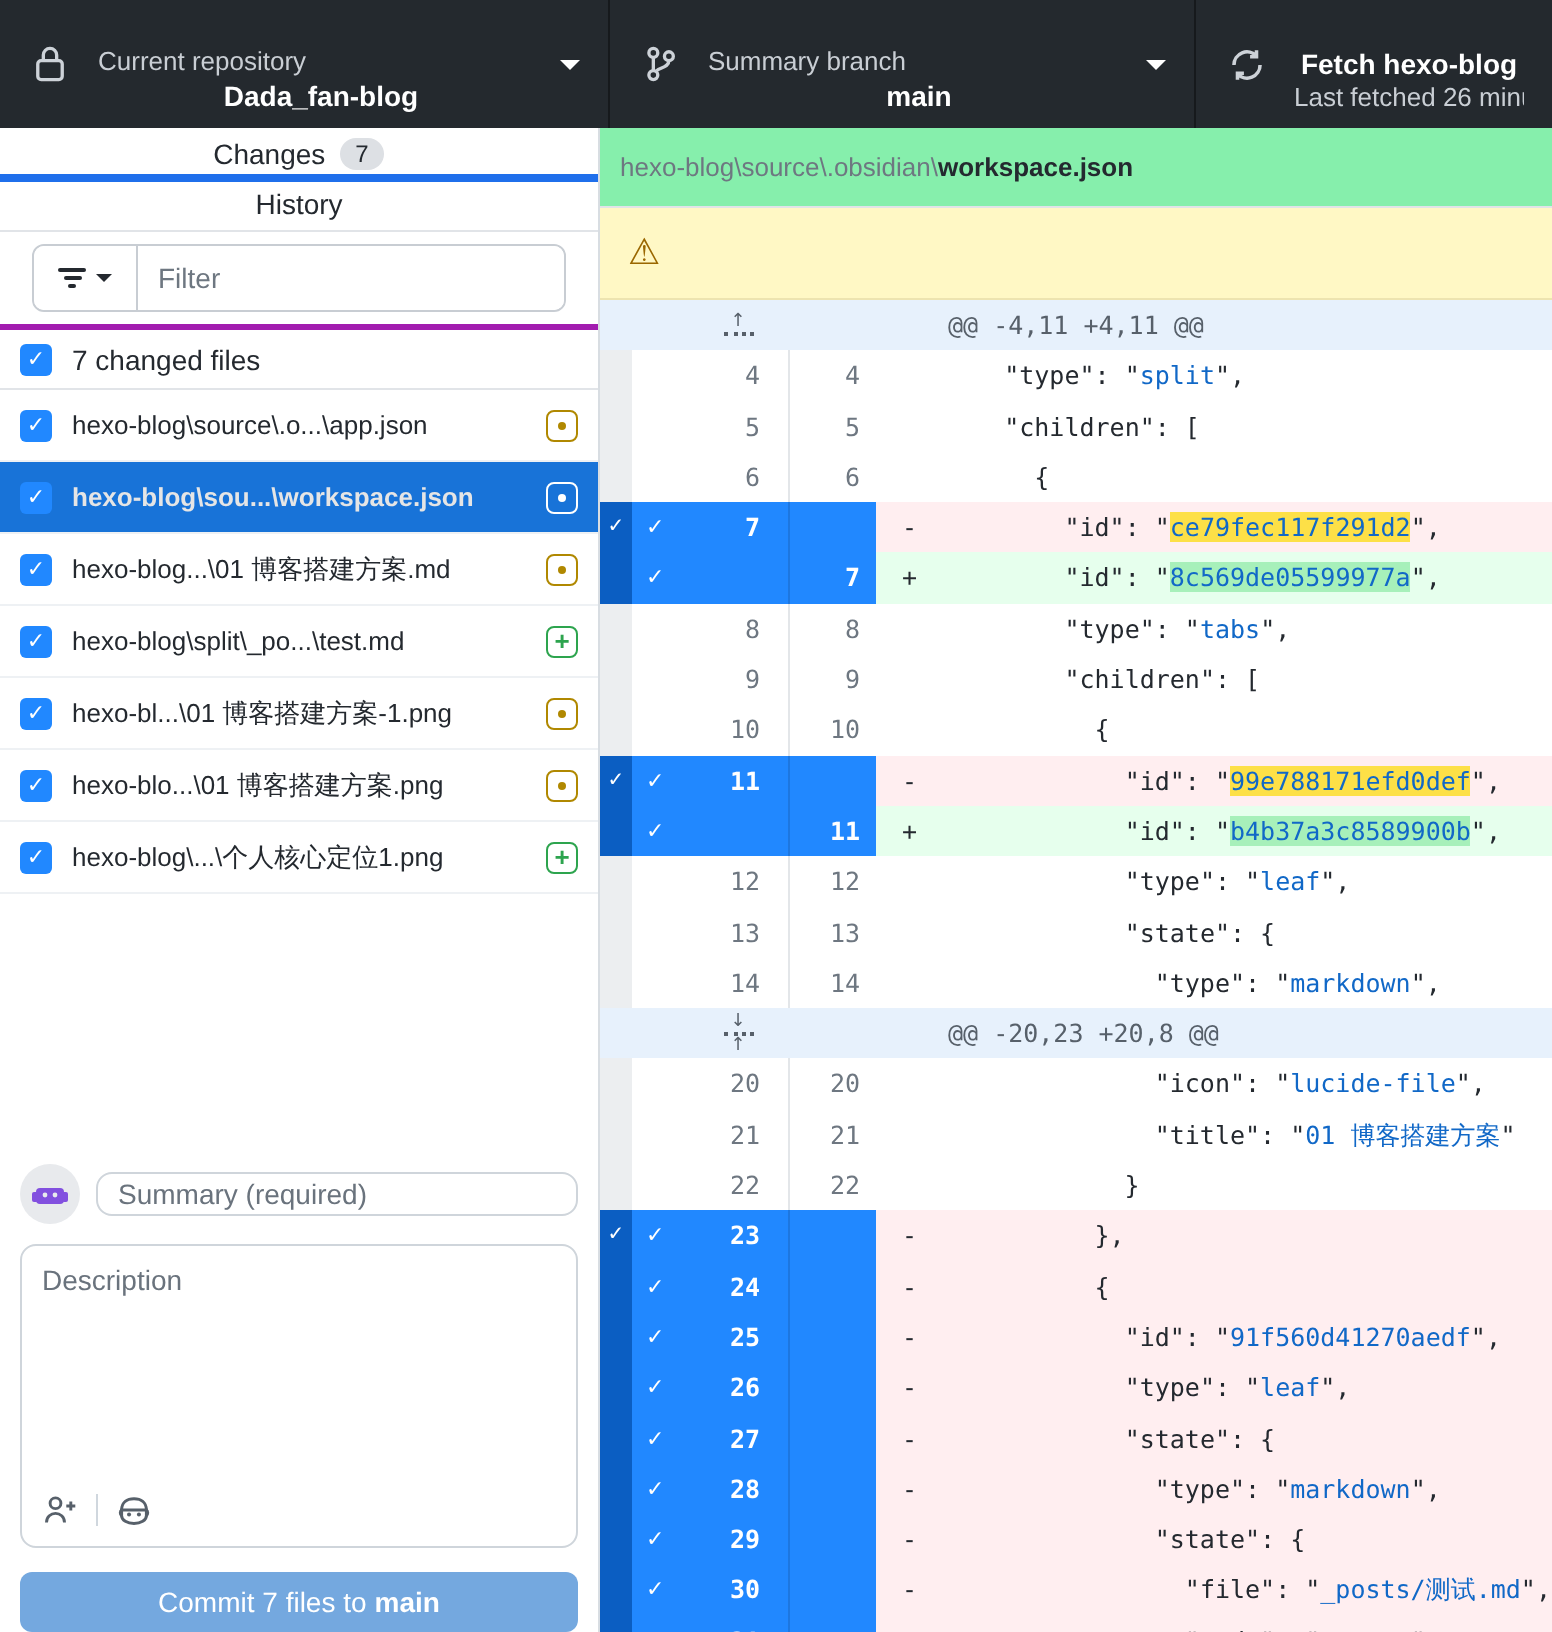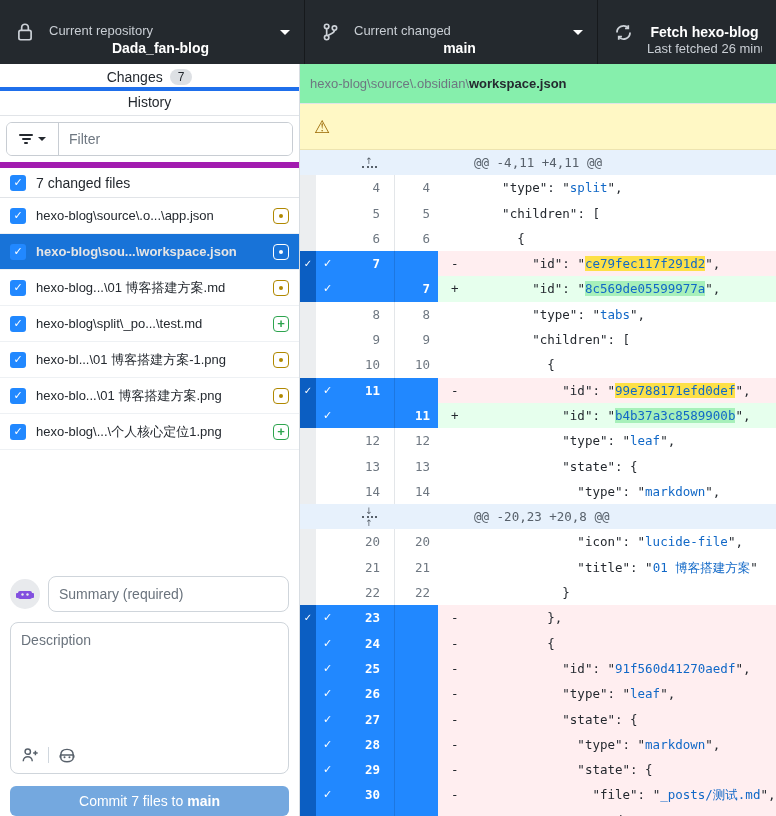--- a/index.html
+++ b/index.html
@@ -25,21 +25,21 @@
   .right { flex:1; min-width:0; display:flex; flex-direction:column; background:#fff; }
 
   
   .tabs { height:52px; display:flex; border-bottom:1px solid #e1e4e8;flex-direction:column; }
   .tab { flex:1; display:flex; align-items:center; justify-content:center; gap:7px;
     font-size:14px; color:#24292f; position:relative; cursor:pointer; }
   .tab.active::after { content:""; position:absolute; left:0; right:0; bottom:-1px; height:4px; background:#1f6feb; }
   .badge { background:#dde0e4; color:#24292f; font-size:12px; border-radius:10px; padding:1px 8px; }
 
   
-  .filter-row { padding:6px 6px; border-bottom:6px solid #a21caf; }
+  .filter-row { padding:6px 16px; border-bottom:3px solid #a21caf; }
   .filter-group { display:flex; height:34px; border:1px solid #c8cdd3; border-radius:6px; overflow:hidden; background:#fff; }
   .funnel-btn { width:52px; flex:none; display:flex; align-items:center; justify-content:center; gap:5px;
     border-right:1px solid #c8cdd3; cursor:pointer; background:#fff; }
   .funnel { display:flex; flex-direction:column; align-items:center; gap:2px; }
   .funnel i { display:block; height:2px; background:#24292f; border-radius:1px; }
   .funnel i:nth-child(1){ width:14px; } .funnel i:nth-child(2){ width:9px; } .funnel i:nth-child(3){ width:4px; }
   .small-caret { width:0; height:0; border-left:4px solid transparent; border-right:4px solid transparent; border-top:4px solid #24292f; }
   .filter-input { flex:1; border:none; outline:none; font-size:14px; padding:0 10px; color:#24292f;
     font-family:"Liberation Sans",sans-serif; }
   .filter-input::placeholder { color:#6e7781; }
@@ -65,21 +65,21 @@
   .file-row.selected .status-icon.modified { border-color:#fff; }
   .file-row.selected .status-icon.modified .dot { background:#fff; }
 
   .left-spacer { flex:1; }
 
   
   .commit-form { padding:8px 10px 0 10px; }
   .summary-row { display:flex; align-items:center; gap:8px; }
   .avatar { width:30px; height:30px; flex:none; border-radius:50%; background:#e8eaed; overflow:hidden;
     display:flex; align-items:center; justify-content:center; }
-  .summary-input { flex:1; height:36px; border:1px solid #cfd5db; border-radius:8px; padding:0 10px;
+  .summary-input { flex:1; height:22px; border:1px solid #cfd5db; border-radius:8px; padding:0 10px;
     font-size:14px; outline:none; color:#24292f; font-family:"Liberation Sans",sans-serif; }
   .summary-input::placeholder { color:#6a737d; }
   .desc-box { margin-top:10px; border:1px solid #cfd5db; border-radius:8px; height:152px; position:relative; background:#fff; }
   .desc-input { width:100%; height:112px; border:none; outline:none; resize:none; padding:9px 10px;
     font-size:14px; color:#24292f; font-family:"Liberation Sans",sans-serif; background:transparent; }
   .desc-input::placeholder { color:#6a737d; }
   .desc-tools { position:absolute; left:10px; bottom:9px; display:flex; align-items:center; gap:9px; }
   .tool-divider { width:1px; height:16px; background:#d0d7de; }
   .commit-btn { margin-top:12px; width:100%; height:30px; background:#74a8df; border:none; border-radius:6px;
     color:#fff; font-size:14px; display:flex; align-items:center; justify-content:center; gap:4px;
@@ -148,21 +148,21 @@
     <span class="tb-icon">
       <svg class="line-ic" width="18" height="20" viewBox="0 0 16 18">
         <circle cx="5" cy="4" r="2"></circle>
         <circle cx="5" cy="14" r="2"></circle>
         <circle cx="12" cy="5.5" r="2"></circle>
         <path d="M5 6 v6"></path>
         <path d="M12 7.5 c0 3 -4 3 -5.5 4.5"></path>
       </svg>
     </span>
     <span class="tb-text">
-      <div class="tb-label">Current changed</div>
+      <div class="tb-label">Summary branch</div>
       <div class="tb-value">main</div>
     </span>
     <span class="tb-caret"></span>
   </div>
   <div class="tb-sec fetch">
     <span class="tb-icon">
       <svg class="line-ic" width="19" height="19" viewBox="0 0 16 16">
         <path d="M13.5 8 a5.5 5.5 0 0 1 -9.5 3.8"></path>
         <path d="M2.5 8 a5.5 5.5 0 0 1 9.5 -3.8"></path>
         <path d="M12 1.8 v2.7 h-2.7" fill="none"></path>

